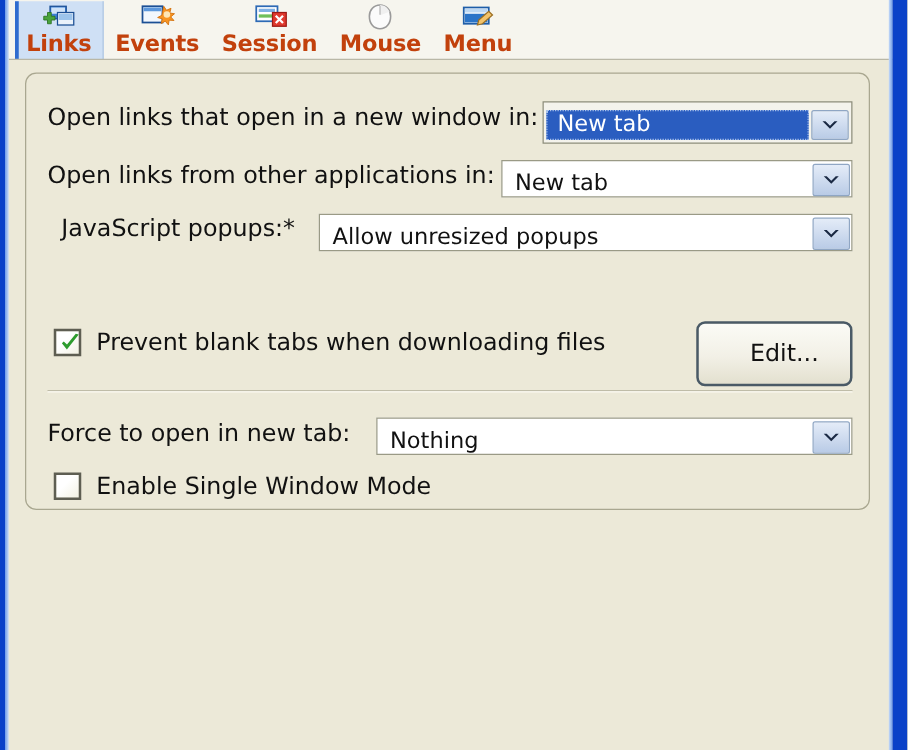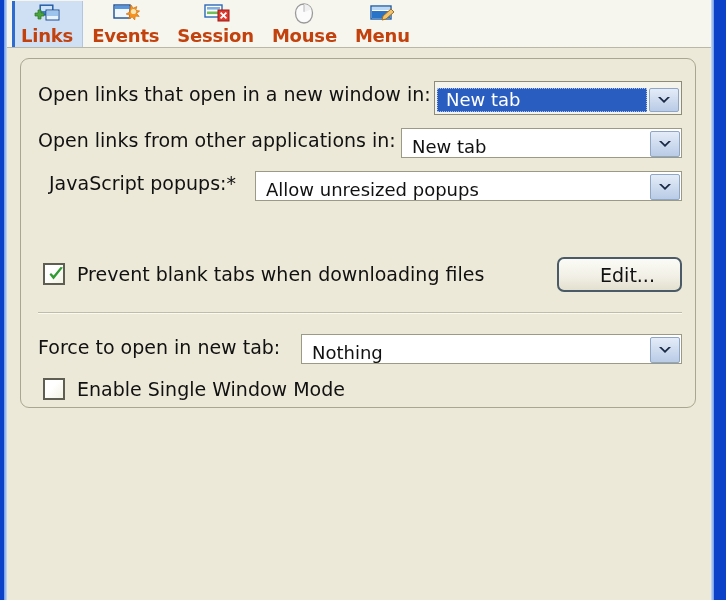--- a/index.html
+++ b/index.html
@@ -189,21 +189,21 @@
     font-size: 19px;
     color: #111;
     margin-left: 12px;
     white-space: nowrap;
     line-height: 22px;
   }
 
   
   .btn {
     position: absolute;
-    height: 35px;
+    height: 52px;
     background: linear-gradient(to bottom,#fbfbf6 0%,#f2f0e6 55%,#e3e0cf 100%);
     border: 2px solid #4a5a66;
     border-radius: 7px;
     display: flex;
     align-items: center;
     justify-content: center;
     font-size: 19px;
     color: #111;
     box-sizing: border-box;
     cursor: default;

